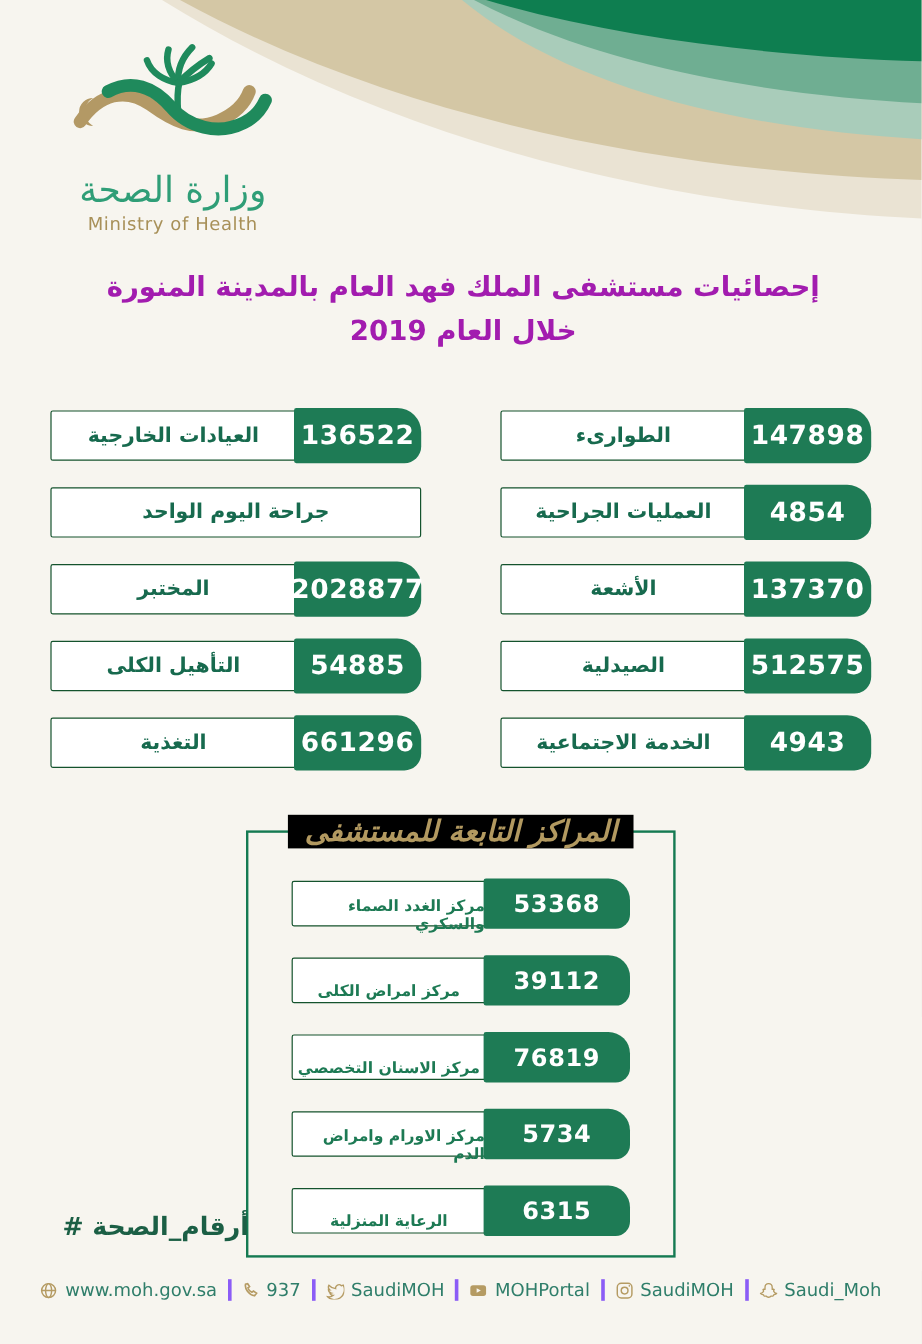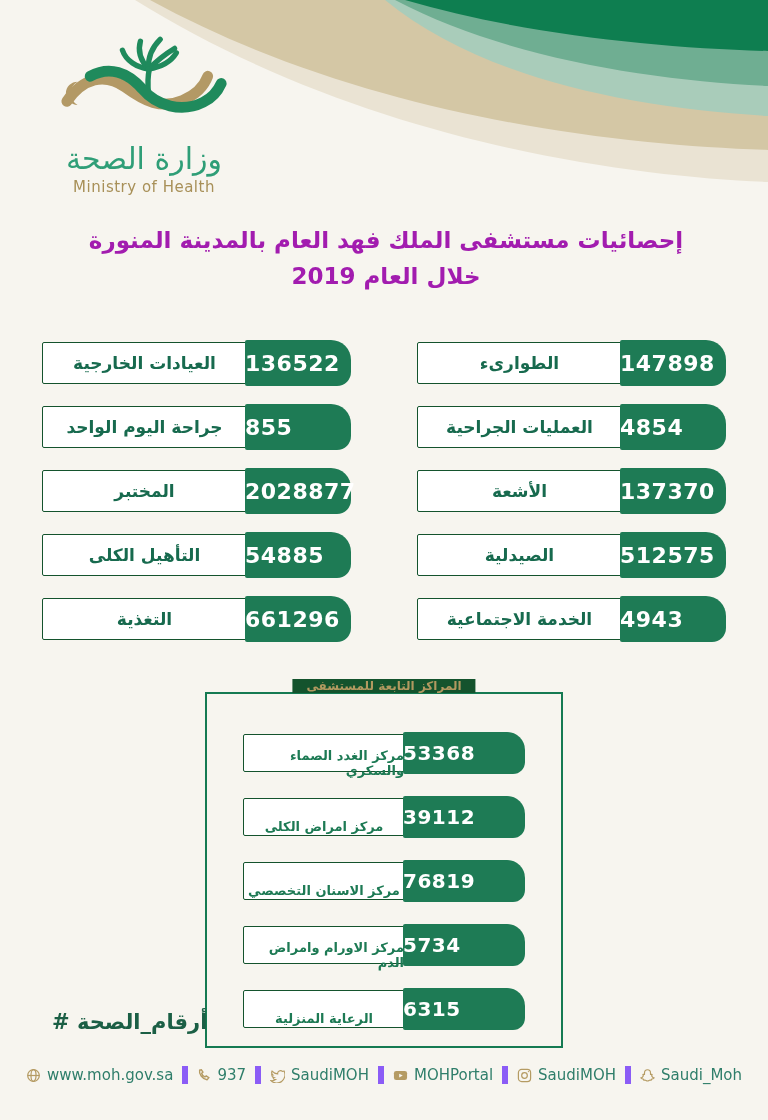--- a/index.html
+++ b/index.html
@@ -53,36 +53,36 @@
     border:1px solid #14532d;border-radius:2px;
     display:flex;align-items:center;justify-content:center;
   }
   .stat-label-box span{
     font-size:17px;font-weight:700;color:#176a4e;direction:rtl;
   }
   .stat-value-box{
     width:106px;height:46px;margin-left:-2px;
     background:#1e7b55;
     border-radius:2px 20px 14px 2px;
-    display:flex;align-items:center;justify-content:flex-start;
+    display:flex;align-items:center;justify-content:center;
   }
   .stat-value-box span{
     font-size:22px;font-weight:700;color:#ffffff;letter-spacing:.5px;
   }
 
   
   .centers{
     position:absolute;top:692px;left:50%;transform:translateX(-50%);
     width:354px;height:352px;
     border:2px solid #157a52;
   }
   .centers-title{
     position:absolute;top:-15px;left:50%;transform:translateX(-50%);
-    background:#14532d;padding:0 14px;white-space:nowrap;
-    font-size:12px;font-weight:700;color:#b29960;direction:rtl;
+    background:#000000;padding:0 14px;white-space:nowrap;
+    font-size:24px;font-weight:700;color:#b29960;direction:rtl;font-style:italic;
   }
   .center-rows{padding-top:38px;}
   .center-row{
     direction:ltr;display:flex;align-items:center;height:42px;
     width:282px;margin:0 auto 22px auto;
   }
   .center-row .stat-label-box{height:36px;}
   .center-row .stat-label-box span{font-size:13px;color:#1d7a54;margin-top:19px;}
   .center-row .stat-value-box{
     width:122px;height:42px;border-radius:2px 18px 12px 2px;
@@ -97,21 +97,21 @@
 
   
   .footer{
     position:absolute;top:1066px;left:0;right:0;
     display:flex;align-items:center;justify-content:center;
   }
   .footer-item{
     display:flex;align-items:center;gap:6px;
     padding:0 9px;font-size:15px;color:#2f7e6a;
   }
-  .footer-item:not(:last-child){border-right:6px solid #8b5cf6;}
+  .footer-item:not(:last-child){border-right:3px solid #8b5cf6;}
   .footer-item svg{display:block;}
 </style>
 </head>
 <body>
 
 <div class="page">
 
   <svg class="swoosh" viewBox="0 0 768 200" xmlns="http://www.w3.org/2000/svg">
     <path d="M135,0 C360,140 620,176 768,182 L768,0 Z" fill="#eae3d3"></path>
     <path d="M150,0 C360,115 610,145 768,150 L768,0 Z" fill="#d4c7a5"></path>
@@ -172,23 +172,20 @@
         </div>
       <div class="stat-value-box">
           <span>4854</span>
         </div>
     </div>
 
     <div class="stat-row">
       <div class="stat-label-box">
           <span>جراحة اليوم الواحد</span>
         </div>
-      <div class="stat-value-box">
-          <span>855</span>
-        </div>
     </div>
 
     <div class="stat-row">
       <div class="stat-label-box">
           <span>الأشعة</span>
         </div>
       <div class="stat-value-box">
           <span>137370</span>
         </div>
     </div>

